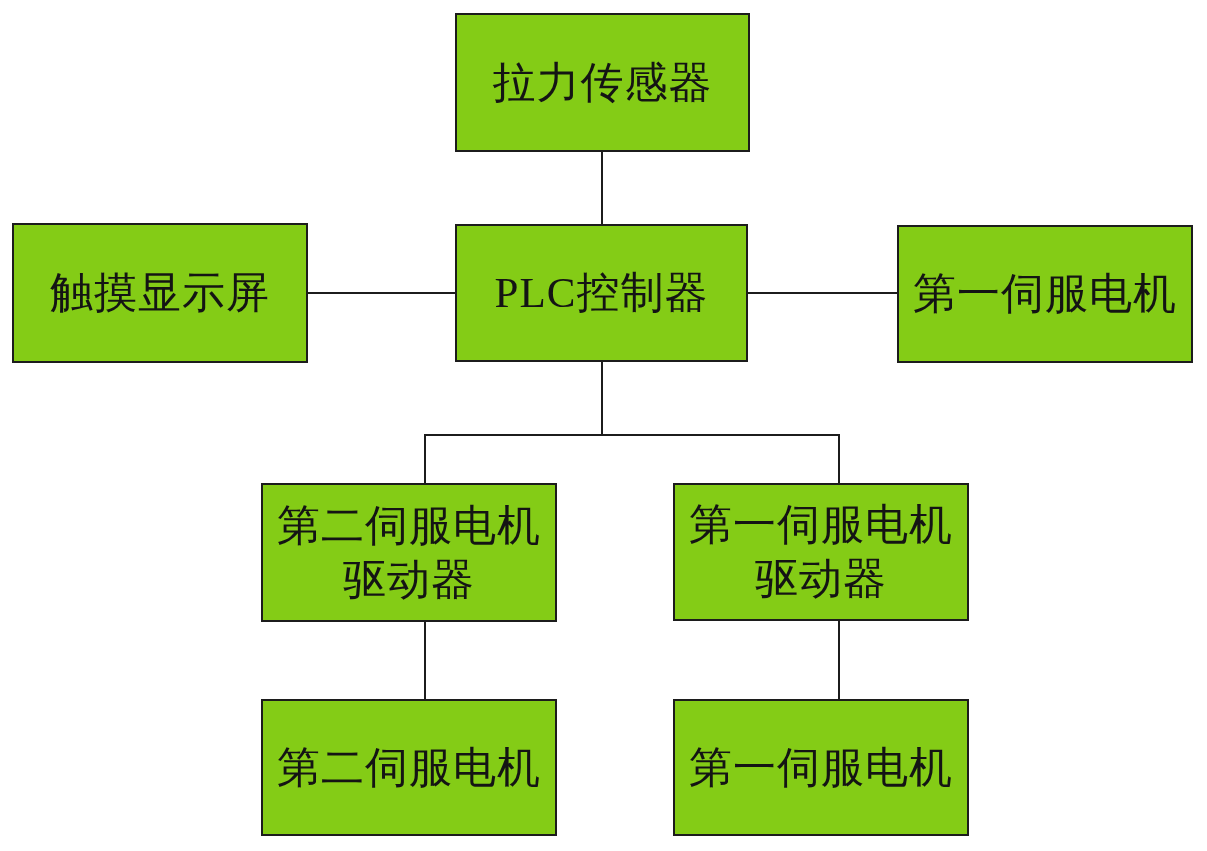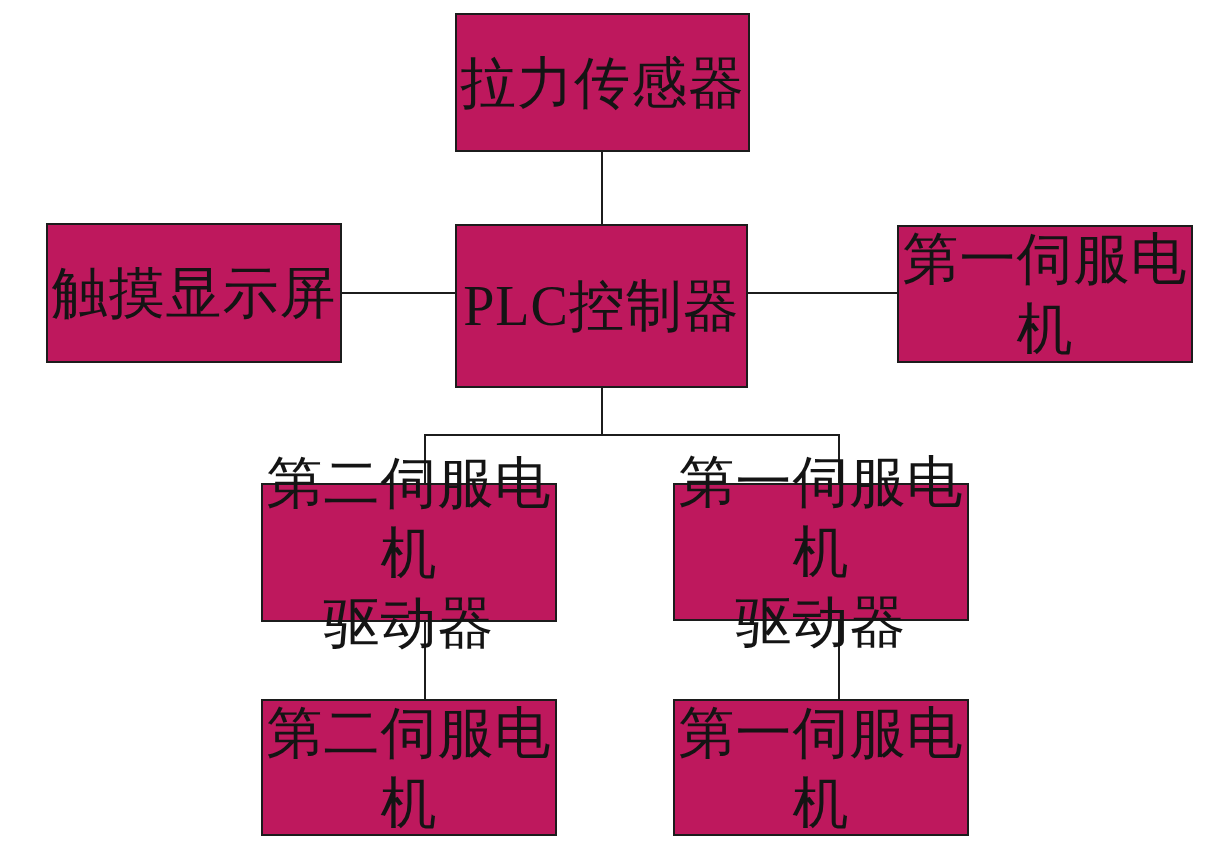--- a/index.html
+++ b/index.html
@@ -12,40 +12,40 @@
     width: 1207px;
     height: 851px;
     background: #ffffff;
     overflow: hidden;
     font-family: "Liberation Serif", "DejaVu Serif", serif;
   }
   .node {
     position: absolute;
     box-sizing: border-box;
     border: 2px solid #1c1c1c;
-    background: #be185d;
+    background: #84cc16;
     display: flex;
     align-items: center;
     justify-content: center;
     text-align: center;
-    font-size: 56px;
+    font-size: 43px;
     line-height: 1.25;
     color: #141414;
     letter-spacing: 1px;
   }
   .node .label { display: block; }
   .node .label span { display: block; }
   .line {
     position: absolute;
     background: #1c1c1c;
   }
   
   .n-tension  { left: 455px; top: 13px;  width: 295px; height: 139px; }
-  .n-touch    { left: 12px;  top: 223px; width: 296px; height: 140px; margin-left: 34px; }
-  .n-plc      { left: 455px; top: 224px; width: 293px; height: 164px; }
+  .n-touch    { left: 12px;  top: 223px; width: 296px; height: 140px; }
+  .n-plc      { left: 455px; top: 224px; width: 293px; height: 138px; }
   .n-signal   { left: 897px; top: 225px; width: 296px; height: 138px; }
   .n-driver2  { left: 261px; top: 483px; width: 296px; height: 139px; }
   .n-driver1  { left: 673px; top: 483px; width: 296px; height: 138px; }
   .n-motor2   { left: 261px; top: 699px; width: 296px; height: 137px; }
   .n-motor1   { left: 673px; top: 699px; width: 296px; height: 137px; }
 </style>
 </head>
 <body>
 
 <div class="stage">

